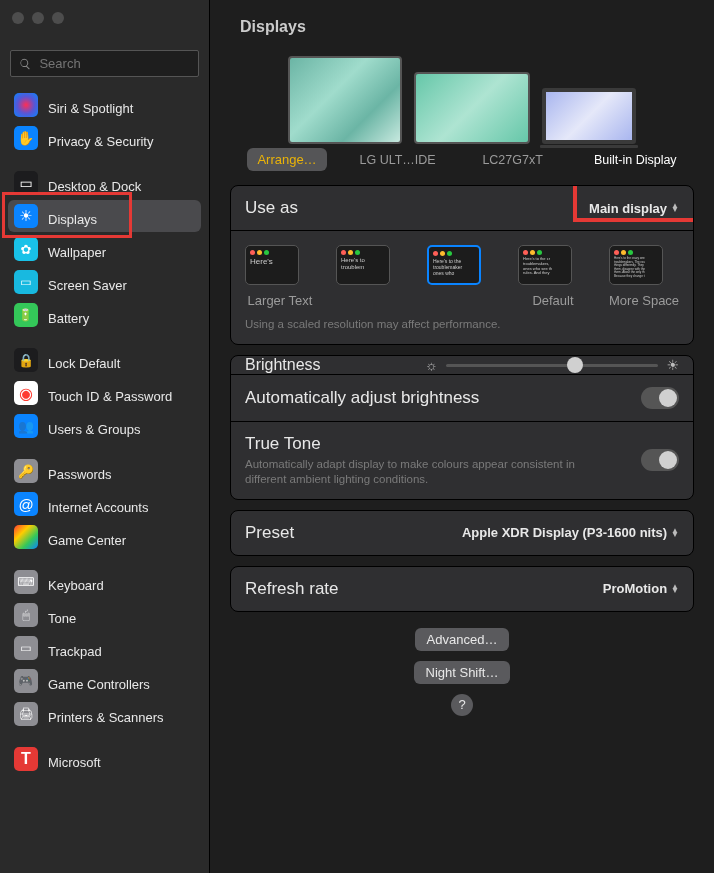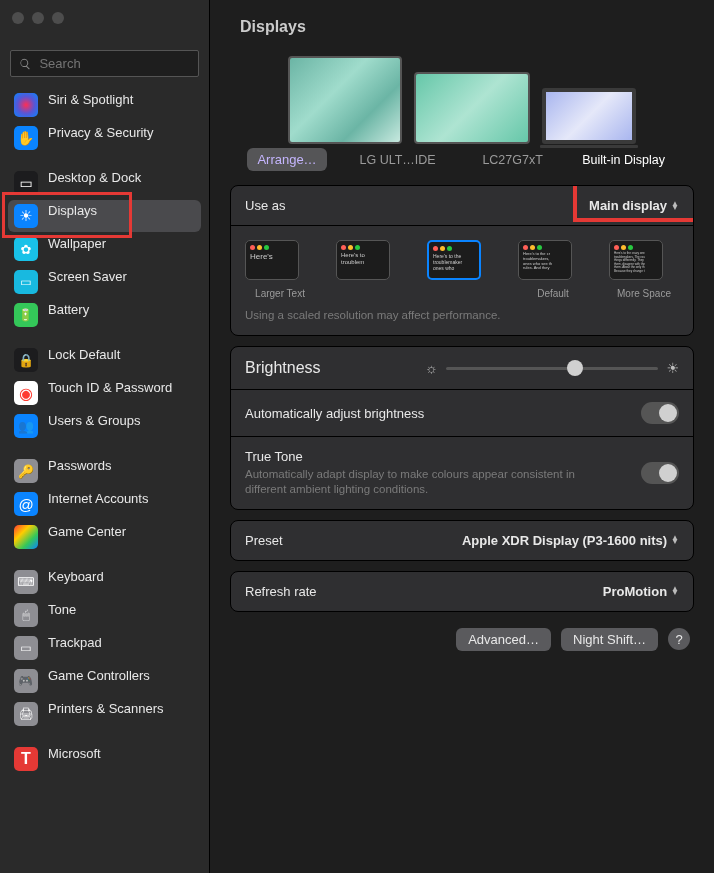--- a/index.html
+++ b/index.html
@@ -22,71 +22,71 @@
   .window{display:flex;height:100%;}
   
   .traffic{position:absolute;top:12px;left:12px;display:flex;gap:8px;}
   .traffic span{width:12px;height:12px;border-radius:50%;background:#4d4d4d;display:block;}
   
   .sidebar{width:210px;background:var(--side-bg);padding-top:44px;height:100%;overflow:hidden;flex-shrink:0;border-right:1px solid #000;}
   .search{margin:6px 10px 10px 10px;display:flex;align-items:center;background:#1e1e1e;border:1px solid #555;border-radius:2px;padding:4px 8px;}
   .search svg{width:14px;height:14px;fill:#888;margin-right:6px;}
   .search input{background:transparent;border:none;outline:none;color:var(--txt);font-size:13px;width:100%;}
   .side-list{padding:2px 8px 20px 8px;}
-  .side-item{display:flex;align-items:flex-start;padding:4px 6px;border-radius:6px;margin-bottom:1px;cursor:default;}
+  .side-item{display:flex;align-items:flex-end;padding:4px 6px;border-radius:6px;margin-bottom:1px;cursor:default;}
   .side-item .ic{width:24px;height:24px;border-radius:5px;display:flex;align-items:center;justify-content:center;margin-right:10px;flex-shrink:0;}
   .side-item .lab{font-size:13px;color:var(--txt);line-height:1.15;}
   .side-item.sel{background:var(--side-sel);}
   .hi-displays{position:relative;}
   .hi-box{position:absolute;border:3px solid var(--box-red);pointer-events:none;}
   
   .main{flex:1;padding:0;overflow:hidden;}
   .main-hdr{padding:18px 20px 10px 30px;font-size:16px;font-weight:600;color:var(--hdr);}
   .disp-row{display:flex;align-items:flex-end;justify-content:center;gap:12px;margin:10px 0 4px 0;}
   .disp-thumb{width:114px;height:88px;border-radius:4px;border:2px solid #555;background:linear-gradient(135deg,#6bb5a5 0%,#a0dccc 40%,#6bb5a5 70%,#c7e9df 100%);position:relative;}
   .disp-thumb.lc{width:116px;height:72px;background:linear-gradient(135deg,#66c7a9 0%,#aee4d2 50%,#66c7a9 100%);}
   .disp-thumb.bi{width:94px;height:56px;background:linear-gradient(135deg,#a9b6ef 0%,#e5e8f9 50%,#a9b6ef 100%);border:4px solid #3a3a3a;border-radius:3px;}
   .disp-thumb.bi::after{content:"";position:absolute;height:3px;left:-6px;right:-6px;bottom:-8px;background:#3a3a3a;border-radius:1px;}
-  .arr-btn{background:#555557;color:#c4b5fd;border:none;border-radius:6px;font-size:13px;padding:4px 10px;align-self:center;margin-right:14px;}
+  .arr-btn{background:#555557;color:#eab308;border:none;border-radius:6px;font-size:13px;padding:4px 10px;align-self:center;margin-right:14px;}
   .disp-label{width:114px;text-align:center;font-size:12.5px;color:var(--txt-dim);}
   .disp-label.act{color:#fff;font-weight:500;}
   .disp-label.lc{width:116px;}
-  .disp-label.bi{width:106px;}
+  .disp-label.bi{width:106px;text-align:right;}
   .labels-container{display:flex;align-items:center;justify-content:center;margin-bottom:14px;}
   
   .card{margin:10px 20px;background:var(--panel);border:1px solid #000;border-radius:8px;overflow:hidden;}
   .row{display:flex;align-items:center;justify-content:space-between;padding:12px 14px;border-bottom:1px solid #000;}
   .row:last-child{border-bottom:none;}
-  .row .lab{font-size:13px;color:var(--txt);}
+  .row .lab{font-size:17px;color:var(--txt);}
   .row .sub{font-size:11.5px;color:var(--txt-dimmer);margin-top:3px;line-height:1.3;max-width:340px;}
   .use-row{position:relative;}
   .sel-ctrl{display:flex;align-items:center;gap:4px;font-size:13px;color:var(--txt);font-weight:bold;}
   .chev{display:inline-flex;flex-direction:column;line-height:4px;font-size:8px;color:#bbb;}
   
   .res-row{display:flex;gap:20px;padding:14px 14px 8px 14px;justify-content:space-between;}
   .res-item{display:flex;flex-direction:column;width:70px;}
   .res-box{width:54px;height:40px;background:#1c1c1c;border:1px solid #555;border-radius:5px;position:relative;padding:4px;overflow:hidden;}
   .res-box.sel{border:2px solid var(--blue);}
   .dots{display:flex;gap:2px;}
   .dots span{width:5px;height:5px;border-radius:50%;}
   .dots .r{background:#ff5f57;} .dots .y{background:#febc2e;} .dots .g{background:#28c840;}
   .res-txt{font-size:5px;color:#ccc;margin-top:2px;line-height:1.2;}
-  .res-lab{font-size:10px;color:var(--txt-dim);margin-top:8px;text-align:center;white-space:nowrap;}
+  .res-lab{font-size:13px;color:var(--txt-dim);margin-top:8px;text-align:center;white-space:nowrap;}
   .res-note{font-size:11.5px;color:var(--txt-dimmer);padding:2px 14px 14px 14px;}
   
-  .bright-row{padding:12px 14px;display:flex;align-items:center;gap:10px;border-bottom:1px solid #000;}
+  .bright-row{padding:0 14px;display:flex;align-items:center;gap:10px;border-bottom:1px solid #000;}
   .slider{flex:1;display:flex;align-items:center;gap:8px;}
   .track{flex:1;height:3px;background:#555;border-radius:2px;position:relative;}
   .knob{position:absolute;width:16px;height:16px;background:#d0d0d0;border-radius:50%;top:-6.5px;left:57%;}
   .sun{font-size:14px;color:#bbb;}
   
   .toggle{width:38px;height:22px;background:#555;border-radius:11px;position:relative;}
   .toggle .k{position:absolute;width:18px;height:18px;border-radius:50%;background:#d0d0d0;top:2px;right:2px;}
   
-  .footer{display:flex;justify-content:flex-end;gap:10px;padding:6px 24px 16px;align-items:center;}
+  .footer{display:flex;justify-content:flex-end;gap:10px;padding:6px 24px 16px;align-items:center;flex-direction:column;}
   .chip{background:var(--chip);color:#e8e8e8;font-size:13px;padding:4px 12px;border:none;border-radius:6px;}
   .help{width:22px;height:22px;border-radius:50%;background:var(--chip);color:#e8e8e8;display:flex;align-items:center;justify-content:center;font-size:13px;}
   
   .use-hi{position:absolute;border:4px solid var(--box-red);right:-10px;top:-8px;width:130px;height:44px;pointer-events:none;}
 </style>
 </head>
 <body>
 
 <div class="traffic">
     <span></span>

